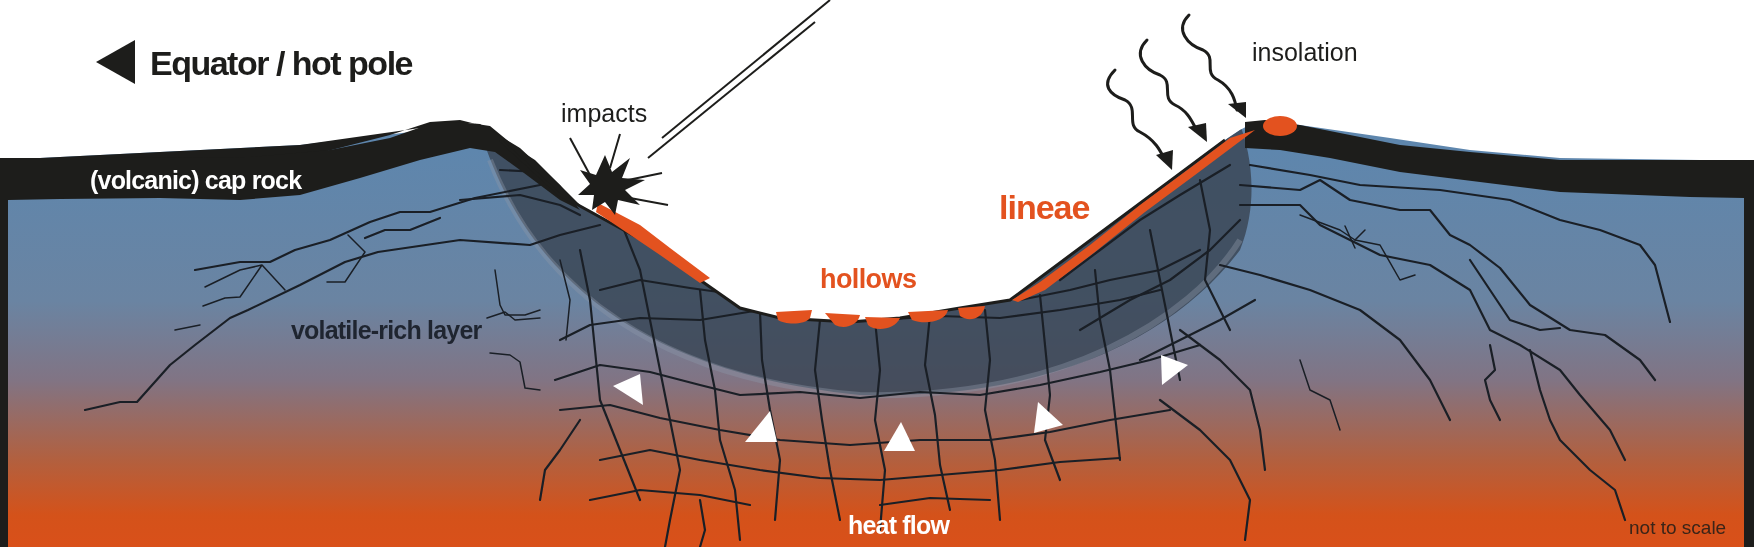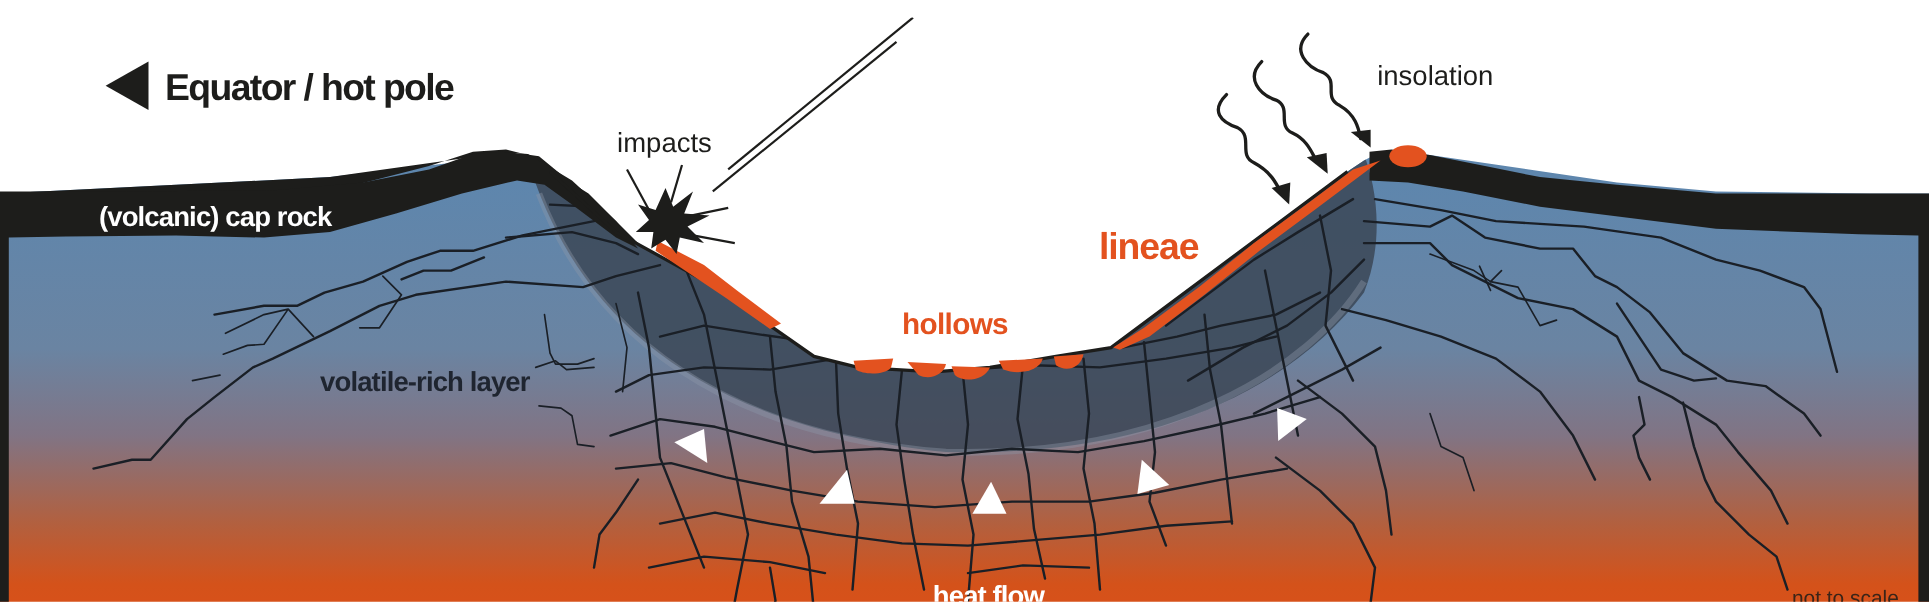--- a/index.html
+++ b/index.html
@@ -1,17 +1,17 @@
 <!DOCTYPE html>
 <html><head>
   <meta charset="utf-8">
   <style>
     html, body { margin: 0; padding: 0; background: #ffffff; }
     body { width: 1754px; height: 547px; overflow: hidden; position: relative; }
-    #stage { position: absolute; left: 0; top: 16px; width: 1754px; height: 532px; }
+    #stage { position: absolute; left: 0; top: 0; width: 1754px; height: 532px; }
     svg text { font-family: "Liberation Sans", "DejaVu Sans", sans-serif; }
     .lbl-title { font-size: 34px; font-weight: bold; fill: #1d1d1b; letter-spacing: -1.5px; }
     .lbl-black { font-size: 25px; fill: #1d1d1b; }
     .lbl-white { font-size: 25px; fill: #ffffff; font-weight: bold; letter-spacing: -0.8px; }
     .lbl-orange-big { font-size: 34px; fill: #e3521f; font-weight: bold; letter-spacing: -1px; }
     .lbl-orange { font-size: 27px; fill: #e3521f; font-weight: bold; letter-spacing: -0.6px; }
     .lbl-dark { font-size: 25px; fill: #1f2530; font-weight: bold; letter-spacing: -0.8px; }
     .lbl-small { font-size: 19px; fill: #3a2418; }
     .crack { fill: none; stroke: #1a1f26; stroke-width: 2.2; stroke-linejoin: round; stroke-linecap: round; }
     .crack-thin { fill: none; stroke: #1a1f26; stroke-width: 1.5; stroke-linejoin: round; stroke-linecap: round; }

